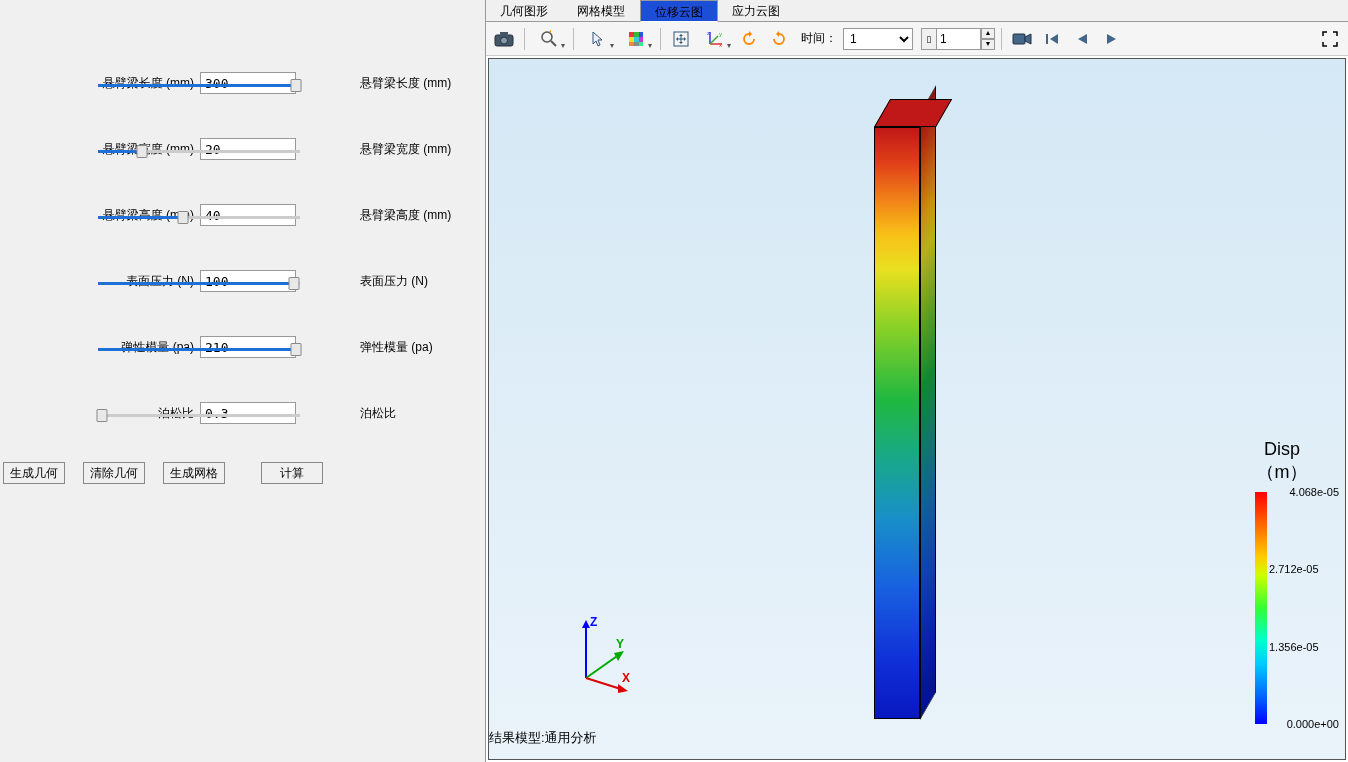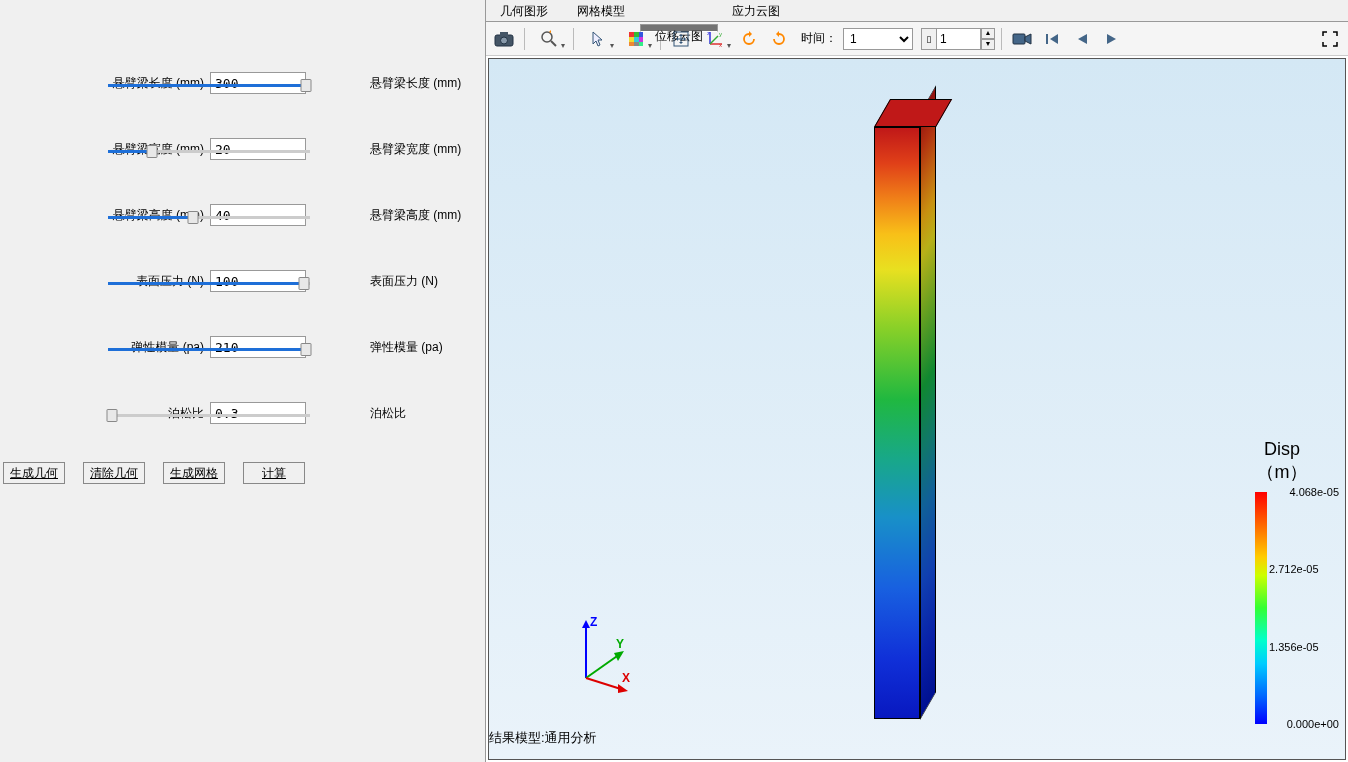--- a/index.html
+++ b/index.html
@@ -24,21 +24,20 @@
   position: relative;
 }
 .param-area {
   padding-top: 50px;
 }
 .param-row {
   display: flex;
   align-items: center;
   height: 66px;
   position: relative;
-  margin-left: 10px;
 }
 .param-label-left {
   width: 200px;
   text-align: right;
   padding-right: 6px;
   font-size: 12px;
   color: #000;
 }
 .param-input-wrap {
   width: 100px;
@@ -84,32 +83,32 @@
   background: #e8e8e8;
   border: 1px solid #888;
   border-radius: 1px;
   transform: translateX(-50%);
 }
 .button-row {
   display: flex;
   gap: 18px;
   padding: 16px 3px 0 3px;
   align-items: center;
-  text-decoration: underline;
 }
 .btn {
   height: 22px;
   font-size: 12px;
   border: 1px solid #888;
   background: #f0f0f0;
   padding: 0 6px;
   cursor: pointer;
   font-family: inherit;
 }
 .btn-calc {
+  margin-left: 18px;
   width: 62px;
 }
 .right-panel {
   flex: 1;
   display: flex;
   flex-direction: column;
   background: #fff;
   border-left: 1px solid #999;
 }
 .tab-row {
@@ -119,25 +118,24 @@
   border-bottom: 1px solid #999;
 }
 .tab {
   padding: 3px 14px;
   font-size: 12px;
   cursor: pointer;
   border-right: 1px solid transparent;
   position: relative;
 }
 .tab.active {
-  background: #737373;
+  background: #1d4ed8;
   border: 1px solid #999;
   border-bottom: 1px solid #fff;
   margin-bottom: -1px;
-  margin-top: 24px;
 }
 .toolbar {
   height: 34px;
   display: flex;
   align-items: center;
   padding: 0 4px;
   gap: 2px;
   background: #f5f5f5;
   border-bottom: 1px solid #ccc;
 }

